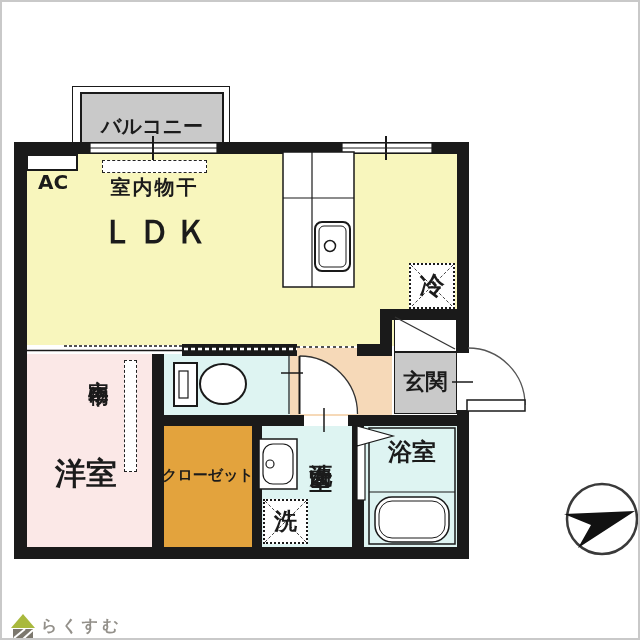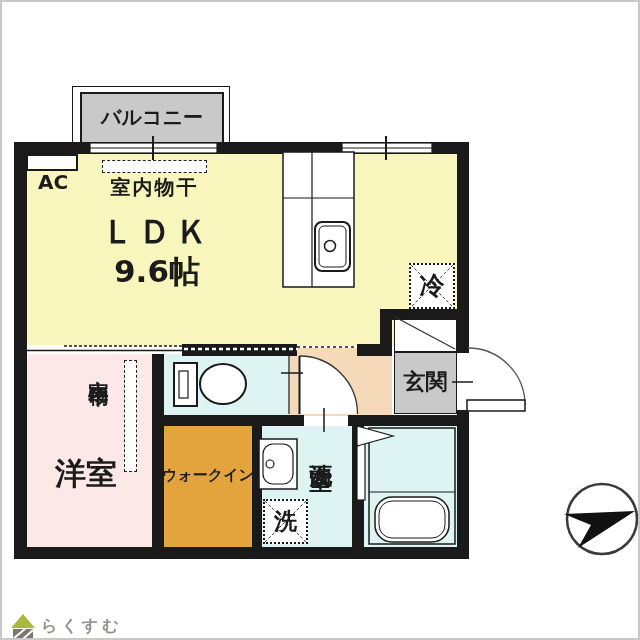--- a/index.html
+++ b/index.html
@@ -17,21 +17,21 @@
   .ctr{text-align:center;}
   .vert{writing-mode:vertical-rl;text-orientation:upright;}
 </style>
 </head>
 <body>
 
 <div id="stage">
 
   <div class="abs" style="left:70px;top:84px;width:158px;height:66px;background:#fff;border:1.5px solid #1a1a1a;z-index:1;box-sizing:border-box;"></div>
   <div class="abs" style="left:78px;top:90px;width:144px;height:56px;background:#c9c9c9;border:2.5px solid #1a1a1a;z-index:1;box-sizing:border-box;"></div>
-  <div class="txt ctr" style="left:80px;top:105px;width:140px;font-size:20px;text-align:center;">バルコニー</div>
+  <div class="txt ctr" style="left:80px;top:114px;width:140px;font-size:20px;text-align:center;">バルコニー</div>
 
   <div class="room" style="left:25px;top:152px;width:430px;height:192px;background:#f8f6bd;"></div>
   <div class="room" style="left:25px;top:346px;width:125px;height:199px;background:#fbe8e7;"></div>
   <div class="room" style="left:162px;top:352px;width:126px;height:62px;background:#def4f2;"></div>
   <div class="room" style="left:288px;top:346px;width:102px;height:68px;background:#f6d9b8;"></div>
   <div class="room" style="left:392px;top:350px;width:63px;height:62px;background:#c9c9c9;border:1.5px solid #1a1a1a;box-sizing:border-box;"></div>
   <div class="room" style="left:392px;top:313px;width:63px;height:37px;background:#ffffff;border:1.5px solid #1a1a1a;box-sizing:border-box;"></div>
   <div class="room" style="left:162px;top:424px;width:88px;height:121px;background:#e3a33d;"></div>
   <div class="room" style="left:258px;top:424px;width:92px;height:121px;background:#def4f2;"></div>
   <div class="room" style="left:362px;top:424px;width:93px;height:121px;background:#def4f2;"></div>
@@ -156,25 +156,25 @@
       <polygon points="9,626 21,612 33,626" fill="#a9b93d"></polygon>
       <rect x="11" y="627" width="20" height="10" fill="#7c786e"></rect>
       <line x1="12" y1="636" x2="23" y2="627" stroke="#fff" stroke-width="2"></line>
       <line x1="21" y1="637" x2="31" y2="628" stroke="#fff" stroke-width="2"></line>
     </g>
   </svg>
 
   <div class="txt" style="left:36px;top:170px;font-size:20px;">AC</div>
   <div class="txt ctr" style="left:95px;top:175px;width:115px;font-size:20px;letter-spacing:2px;">室内物干</div>
   <div class="txt ctr" style="left:60px;top:213px;width:190px;font-size:33px;letter-spacing:4px;">ＬＤＫ</div>
-  <div class="txt ctr" style="left:60px;top:253px;width:190px;font-size:31px;">9.6帖</div>
   <div class="txt ctr" style="left:407px;top:271px;width:46px;font-size:25px;">冷</div>
   <div class="txt ctr" style="left:392px;top:368px;width:63px;font-size:22px;">玄関</div>
   <div class="txt vert" style="left:86px;top:362px;height:115px;font-size:20px;letter-spacing:3px;">室内物干</div>
   <div class="txt ctr" style="left:28px;top:455px;width:112px;font-size:31px;">洋室</div>
   <div class="txt ctr" style="left:160px;top:463px;width:92px;font-size:15px;line-height:1.35;">
-    <div>ウォークイン</div>
+    <div>クローゼット</div>
   </div>
   <div class="txt ctr" style="left:261px;top:507px;width:45px;font-size:23px;">洗</div>
   <div class="txt vert" style="left:307px;top:443px;height:95px;font-size:23px;letter-spacing:2px;">洗面室</div>
+  <div class="txt ctr" style="left:368px;top:438px;width:84px;font-size:24px;">浴室</div>
   <div class="txt" style="left:39px;top:616px;font-size:16px;letter-spacing:4px;color:#93908a;font-weight:600;">らくすむ</div>
 
 </div>
 
 </body></html>

